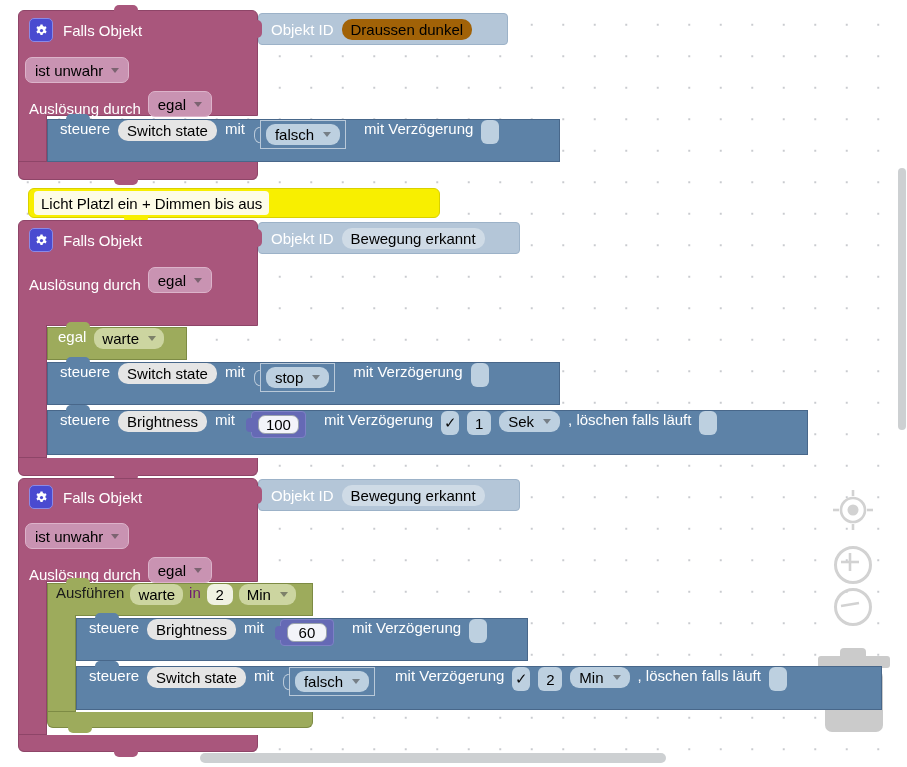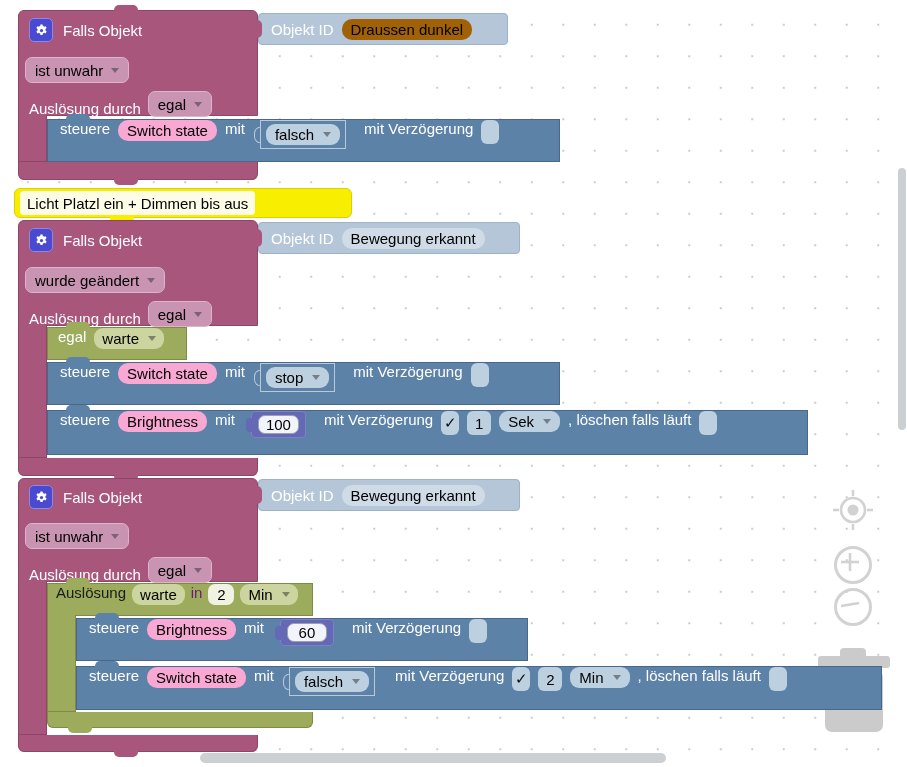--- a/index.html
+++ b/index.html
@@ -18,21 +18,21 @@
   .rounded-top{border-radius:6px 6px 0 0}
   .rounded-bot{border-radius:0 0 6px 6px}
   .z2{z-index:2}.z3{z-index:3}
   
   .hrow{height:38px;display:flex;align-items:center;gap:10px;padding:0 10px}
   .prow{height:34px;display:flex;align-items:flex-end;gap:7px;padding:0 10px 0 6px}
   .brow{display:flex;align-items:flex-start;gap:8px;padding:0 12px}
   
   .pdd{background:#c993b2;border:1px solid #dcb3ca;border-radius:7px;color:#000;
     padding:0 9px;height:24px;display:inline-flex;align-items:center;gap:8px}
-  .bfield{background:#f9a8d4;border-radius:10px;color:#000;padding:2px 9px}
+  .bfield{background:#e5e5e5;border-radius:10px;color:#000;padding:2px 9px}
   .bdd{background:#bdd0e0;border-radius:9px;color:#000;padding:2px 9px;display:inline-flex;align-items:center;gap:9px}
   .gfield{background:#ccd5a0;border-radius:9px;color:#000;padding:2px 8px}
   .gdd{background:#ccd5a0;border-radius:9px;color:#000;padding:2px 8px;display:inline-flex;align-items:center;gap:9px}
   .gnum{background:#f0f2e2;border-radius:7px;color:#000;padding:2px 7px;min-width:12px;text-align:center}
   .tri{width:0;height:0;border-left:4px solid transparent;border-right:4px solid transparent;border-top:5px solid rgba(60,60,60,.55)}
   .socket{display:inline-flex;align-items:center;border:1px solid #b9c9d9;padding:3px 5px;position:relative;margin-left:7px}
   .socket::before{content:"";position:absolute;left:-7px;top:50%;transform:translateY(-50%);
     width:6px;height:15px;border:1px solid #b9c9d9;border-right:none;border-radius:8px 0 0 8px}
   .numblk{display:inline-flex;align-items:center;background:#6569b5;border:1px solid #7d81c5;border-radius:4px;
     padding:3px 6px;position:relative;margin-left:8px}
@@ -140,41 +140,35 @@
         <span class="tri"></span>
       </span>
     </span>
     <span style="margin-left:10px">mit Verzögerung</span>
     <span class="cb"></span>
   </div>
   <div class="abs pink rounded-bot z2" style="left:18px;top:162px;width:240px;height:18px;border-top:none">
     <div class="tabd c-pink" style="left:95px"></div>
   </div>
 
-  <div class="abs comment" style="left:14px;top:188px;width:338px;height:30px">
+  <div class="abs comment" style="left:28px;top:188px;width:412px;height:30px">
     <div class="comment-field">Licht Platzl ein + Dimmen bis aus</div>
     <div class="tabd c-yellow" style="left:95px"></div>
   </div>
 
   <div class="abs pink rounded-top z2" style="left:18px;top:220px;width:240px;height:106px">
     <div class="hrow">
       <div class="gear">
         <svg width="15" height="15" viewBox="0 0 24 24">
             <path fill="#fff" d="M10.3 2.5h3.4l.5 2.4a7.2 7.2 0 0 1 2 1.2l2.3-.9 1.7 2.9-1.9 1.6a7.4 7.4 0 0 1 0 2.4l1.9 1.6-1.7 2.9-2.3-.9a7.2 7.2 0 0 1-2 1.2l-.5 2.4h-3.4l-.5-2.4a7.2 7.2 0 0 1-2-1.2l-2.3.9-1.7-2.9 1.9-1.6a7.4 7.4 0 0 1 0-2.4L3.8 8.1l1.7-2.9 2.3.9a7.2 7.2 0 0 1 2-1.2z"></path>
             <circle cx="12" cy="12" r="2.6" fill="#4a4ad0"></circle>
           </svg>
       </div>
       <span>Falls Objekt</span>
     </div>
-    <div class="prow">
-      <span class="pdd">
-        <span>wurde geändert</span>
-        <span class="tri"></span>
-      </span>
-    </div>
     <div class="prow" style="padding-left:10px">
       <span>Auslösung durch</span>
       <span class="pdd">
         <span>egal</span>
         <span class="tri"></span>
       </span>
     </div>
   </div>
   <div class="abs oblk hrow" style="left:258px;top:222px;width:262px;height:32px;gap:8px;padding:0 12px">
     <span>Objekt ID</span>
@@ -252,21 +246,21 @@
   </div>
   <div class="abs oblk hrow" style="left:258px;top:479px;width:262px;height:32px;gap:8px;padding:0 12px">
     <span>Objekt ID</span>
     <span class="bfield" style="background:#cfdbe6">Bewegung erkannt</span>
   </div>
   <div class="abs otab" style="left:252px;top:486px"></div>
   <div class="abs pink z2" style="left:18px;top:581px;width:29px;height:154px;border-top:none"></div>
 
   <div class="abs green brow z3" style="left:47px;top:583px;width:266px;height:33px;padding:0 8px;gap:6px">
     <div class="bump c-green" style="left:18px"></div>
-    <span style="color:#1a1a1a">Auslösung</span>
+    <span style="color:#1a1a1a">Ausführen</span>
     <span class="gfield">warte</span>
     <span style="color:#701a75">in</span>
     <span class="gnum">2</span>
     <span class="gdd">
       <span>Min</span>
       <span class="tri"></span>
     </span>
   </div>
   <div class="abs green z3" style="left:47px;top:615px;width:29px;height:97px;border-top:none"></div>
 

